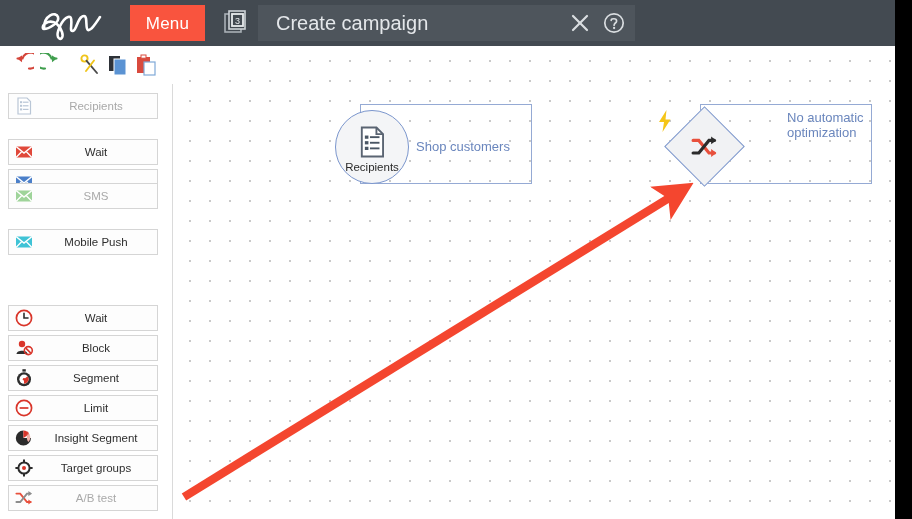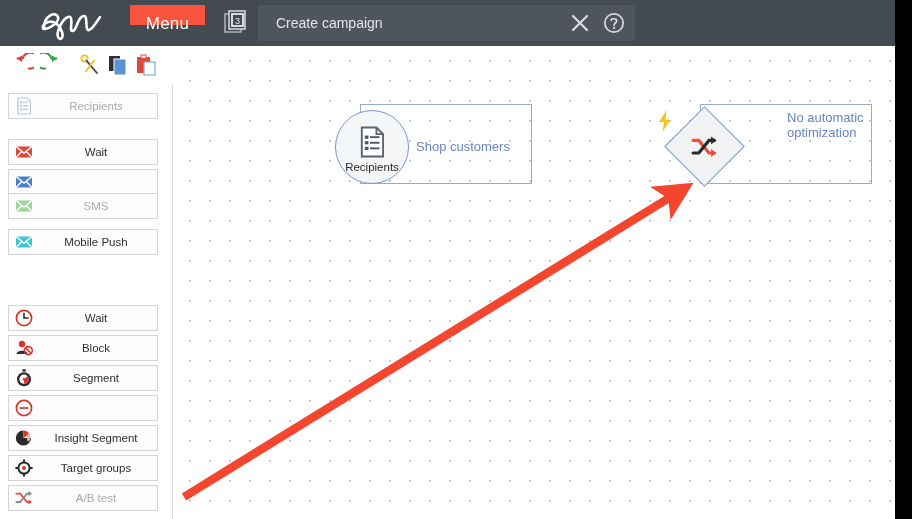--- a/index.html
+++ b/index.html
@@ -30,21 +30,21 @@
     background: #434a51;
   }
   #logo {
     position: absolute;
     left: 38px; top: 3px;
     width: 72px; height: 40px;
   }
   #menu-button {
     position: absolute;
     left: 130px; top: 5px;
-    width: 75px; height: 20px;
+    width: 75px; height: 36px;
     background: #f9543e;
     color: #ffffff;
     font-size: 17px;
     line-height: 36px;
     text-align: center;
     cursor: pointer;
     border: 0;
     font-family: "Liberation Sans", sans-serif;
     letter-spacing: .2px;
   }
@@ -57,21 +57,21 @@
   #tab-bar {
     position: absolute;
     left: 258px; top: 5px;
     width: 377px; height: 36px;
     background: #4e555c;
   }
   #tab-title {
     position: absolute;
     left: 18px; top: 0;
     height: 36px; line-height: 36px;
-    font-size: 14px;
+    font-size: 20px;
     color: #e4e7ea;
     white-space: nowrap;
   }
   #tab-close {
     position: absolute;
     right: 45px; top: 8px;
     width: 20px; height: 20px;
     cursor: pointer;
   }
   #tab-help {
@@ -303,21 +303,21 @@
     <div class="side-item" style="top:85px">
       <span class="si-icon">
         <svg width="20" height="20" viewBox="0 0 20 20">
           <rect x="2" y="4.5" width="16" height="11" fill="#4b7fc9"></rect>
           <path d="M2 4.5 L10 11 L18 4.5" fill="none" stroke="#ffffff" stroke-width="1.5"></path>
           <path d="M2 15.5 L7.6 9.8 M18 15.5 L12.4 9.8" stroke="#ffffff" stroke-width="1.3"></path>
         </svg>
       </span>
     </div>
 
-    <div class="side-item disabled" style="top:109px">
+    <div class="side-item disabled" style="top:99px">
       <span class="si-icon">
         <svg width="20" height="20" viewBox="0 0 20 20">
           <rect x="2" y="4.5" width="16" height="11" fill="#9fd49a"></rect>
           <path d="M2 4.5 L10 11 L18 4.5" fill="none" stroke="#ffffff" stroke-width="1.5"></path>
           <path d="M2 15.5 L7.6 9.8 M18 15.5 L12.4 9.8" stroke="#ffffff" stroke-width="1.3"></path>
         </svg>
       </span>
       <span class="si-label">SMS</span>
     </div>
 
@@ -368,20 +368,21 @@
       <span class="si-label">Segment</span>
     </div>
 
     <div class="side-item" style="top:311px">
       <span class="si-icon">
         <svg width="20" height="20" viewBox="0 0 20 20">
           <circle cx="10" cy="10" r="7.6" fill="#ffffff" stroke="#d9352a" stroke-width="1.7"></circle>
           <line x1="5.6" y1="10" x2="14.4" y2="10" stroke="#d9352a" stroke-width="1.7"></line>
         </svg>
       </span>
+      <span class="si-label">Limit</span>
     </div>
 
     <div class="side-item" style="top:341px">
       <span class="si-icon">
         <svg width="20" height="20" viewBox="0 0 20 20">
           <path d="M9.4 10 L9.4 2.4 A7.6 7.6 0 1 0 17 10 Z" fill="#2b2b2b"></path>
           <path d="M9.4 10 L15.4 6.2 A7.2 7.2 0 0 0 9.4 2.4 Z" fill="#d9352a"></path>
           <path d="M13.8 4.5 C16.8 6.5, 17.2 11.5, 14.2 14 C12.6 12, 12.2 6.5, 13.8 4.5 Z" fill="#f0b0a7"></path>
           <path d="M13.8 3.2 C14.6 4.6, 14.6 6.2, 13.8 7.2 C13 6.2, 13 4.6, 13.8 3.2 Z" fill="#d9352a"></path>
         </svg>

